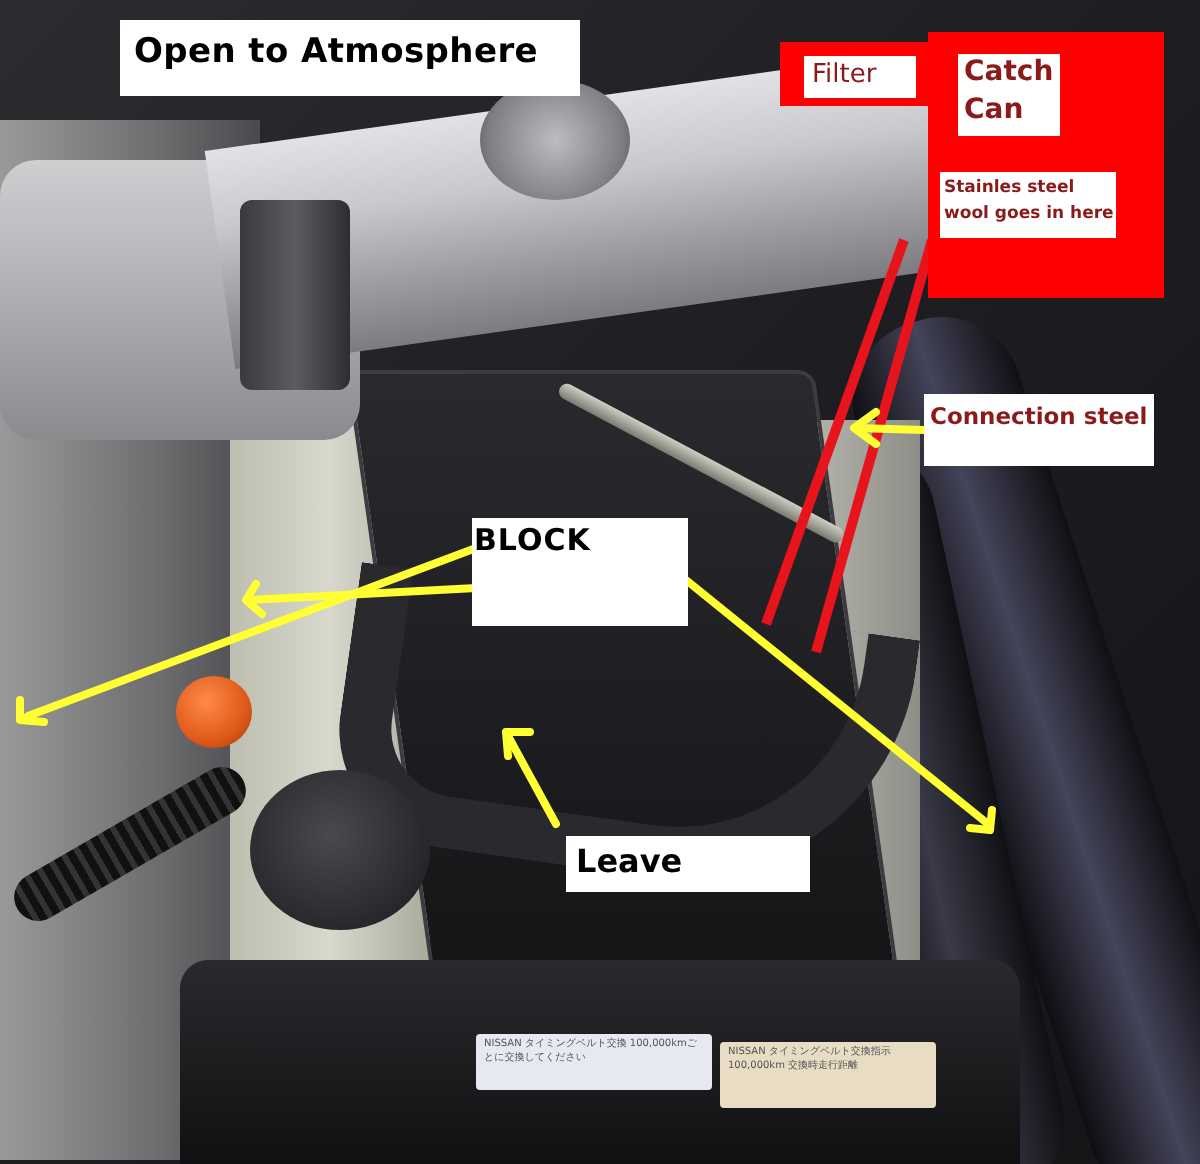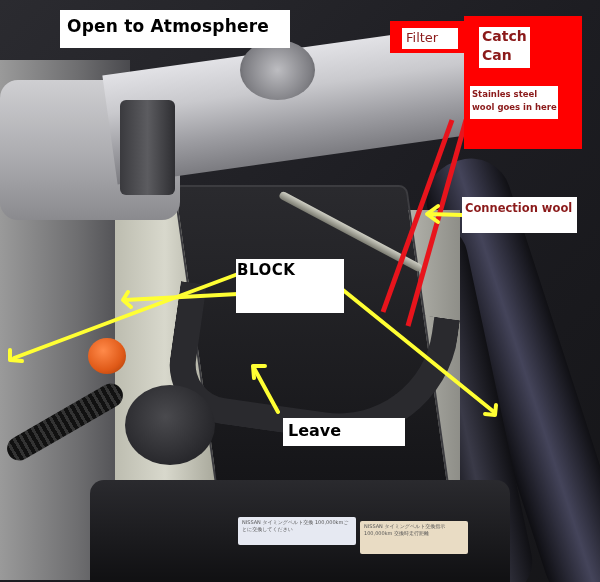--- a/index.html
+++ b/index.html
@@ -129,21 +129,21 @@
 
   <div class="redbox catch-red"></div>
   <div class="wbox catch-white">
     <span class="catch-text">Catch Can</span>
   </div>
   <div class="wbox wool-white">
     <span class="wool-text">Stainles steel wool goes in here</span>
   </div>
 
   <div class="wbox hose-white">
-    <span class="hose-text">Connection wool</span>
+    <span class="hose-text">Connection steel</span>
   </div>
 
   <div class="wbox block-white">
     <span class="block-text">BLOCK</span>
   </div>
 
   <div class="wbox leave-white">
     <span class="leave-text">Leave</span>
   </div>
 

